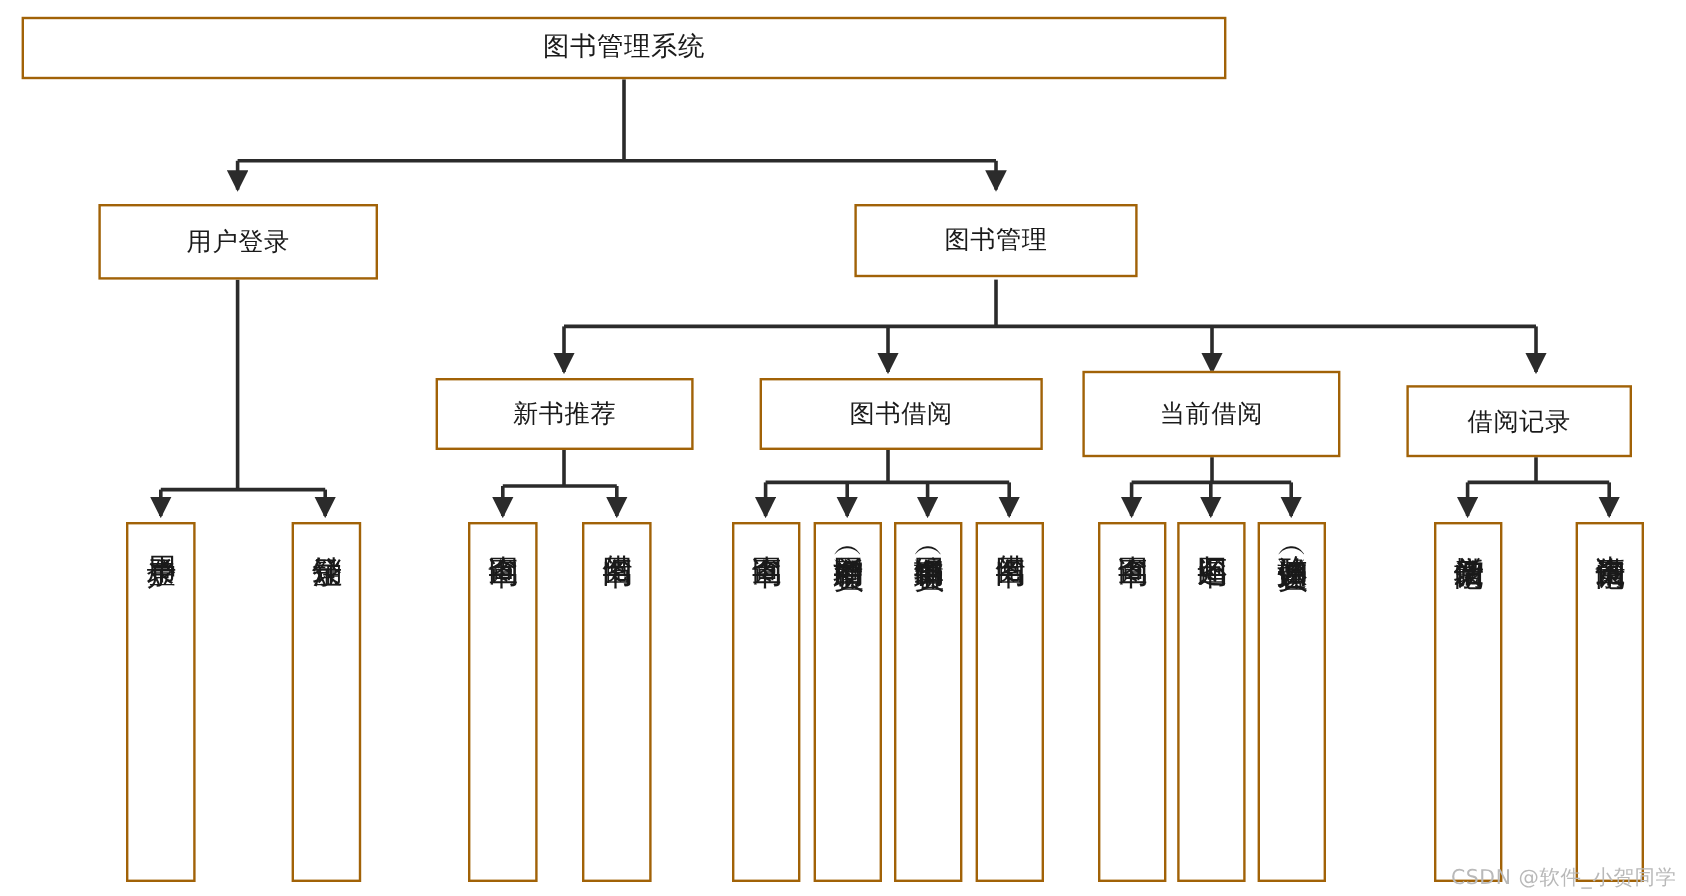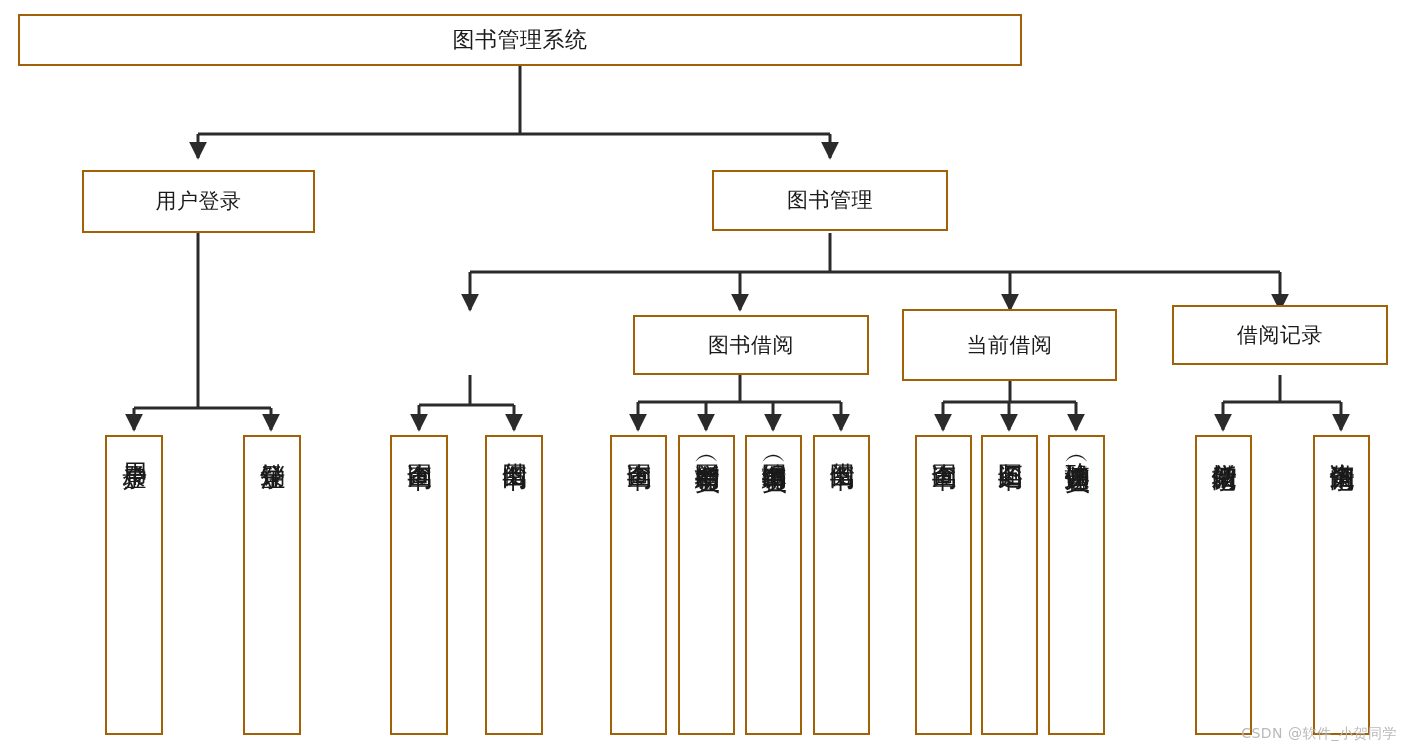--- a/index.html
+++ b/index.html
@@ -59,21 +59,21 @@
     letter-spacing: 1px;
     line-height: 1.05;
   }
   .node.root .label {
     font-size: 22px;
   }
   #watermark {
     position: absolute;
     right: 8px;
     bottom: 4px;
-    font-size: 14px;
+    font-size: 17px;
     color: #b9b9b9;
     letter-spacing: 0.5px;
     white-space: nowrap;
     user-select: none;
   }
 </style>
 </head>
 <body>
 
 <div id="canvas">
@@ -132,27 +132,30 @@
     <span class="label">图书管理系统</span>
   </div>
 
   <div class="node horiz" style="left:82px; top:170px; width:233px; height:63px;">
     <span class="label">用户登录</span>
   </div>
   <div class="node horiz" style="left:712px; top:170px; width:236px; height:61px;">
     <span class="label">图书管理</span>
   </div>
 
+  <div class="node horiz" style="left:363px; top:315px; width:215px; height:60px;">
+    <span class="label">新书推荐</span>
+  </div>
   <div class="node horiz" style="left:633px; top:315px; width:236px; height:60px;">
     <span class="label">图书借阅</span>
   </div>
   <div class="node horiz" style="left:902px; top:309px; width:215px; height:72px;">
     <span class="label">当前借阅</span>
   </div>
-  <div class="node horiz" style="left:1172px; top:305px; width:216px; height:60px;">
+  <div class="node horiz" style="left:1172px; top:321px; width:188px; height:60px;">
     <span class="label">借阅记录</span>
   </div>
 
   <div class="node vert" style="left:105px; top:435px; width:58px; height:300px;">
     <span class="label">用户登录</span>
   </div>
   <div class="node vert" style="left:243px; top:435px; width:58px; height:300px;">
     <span class="label">注销登录</span>
   </div>
 

